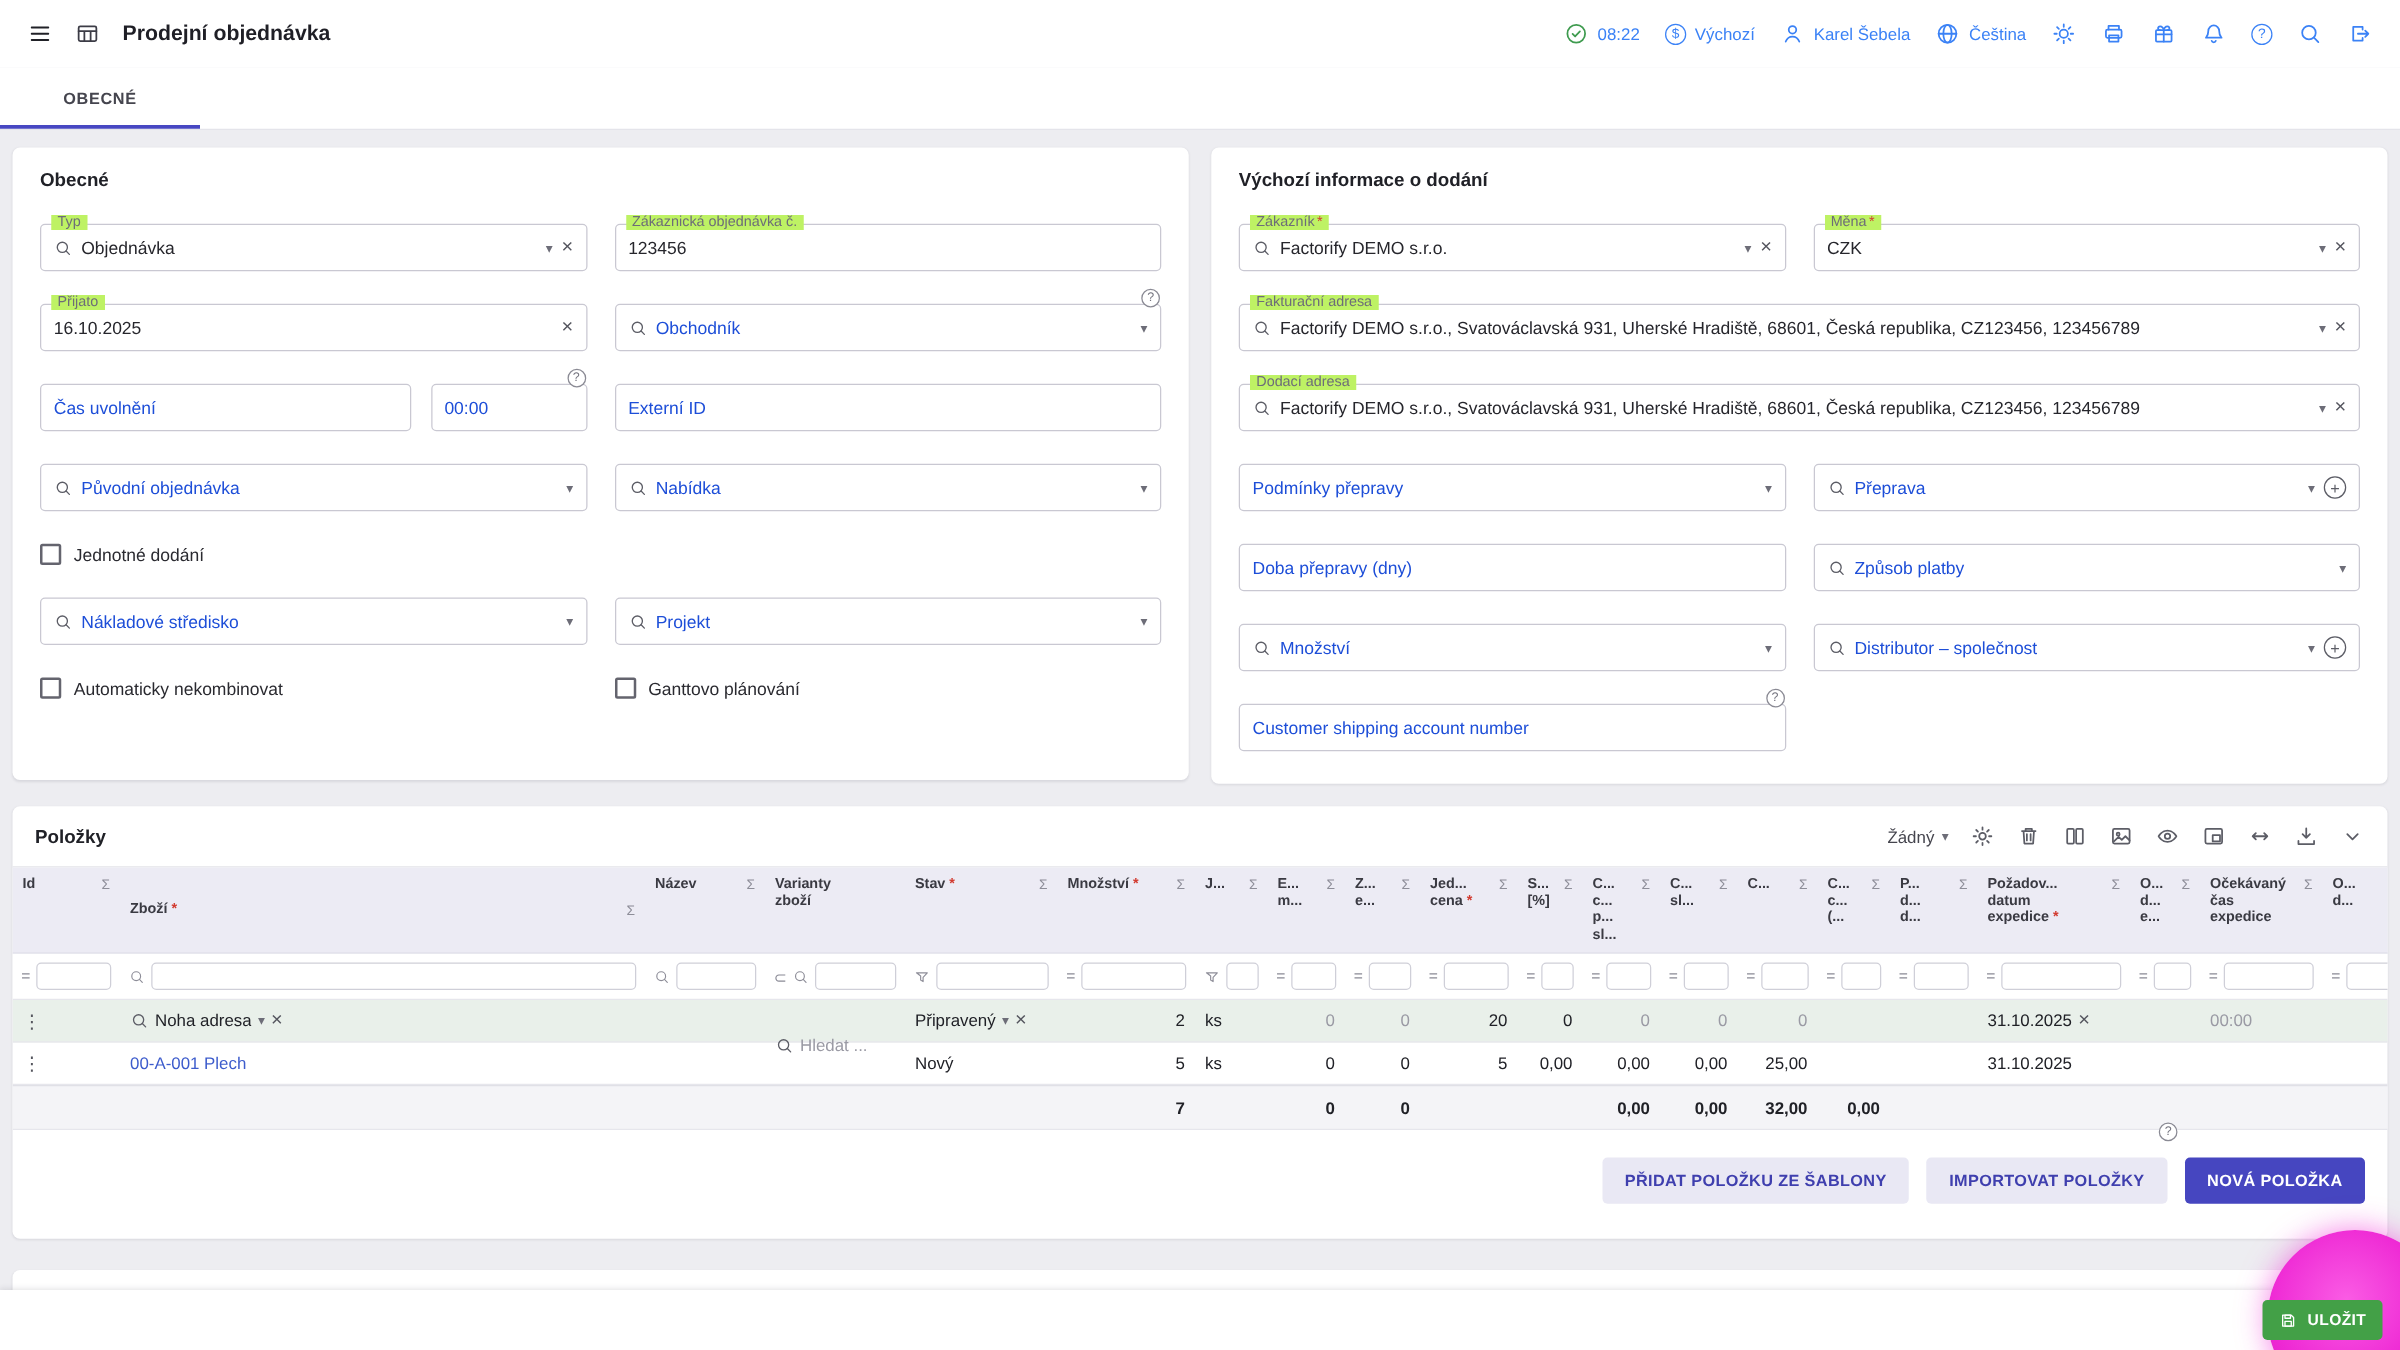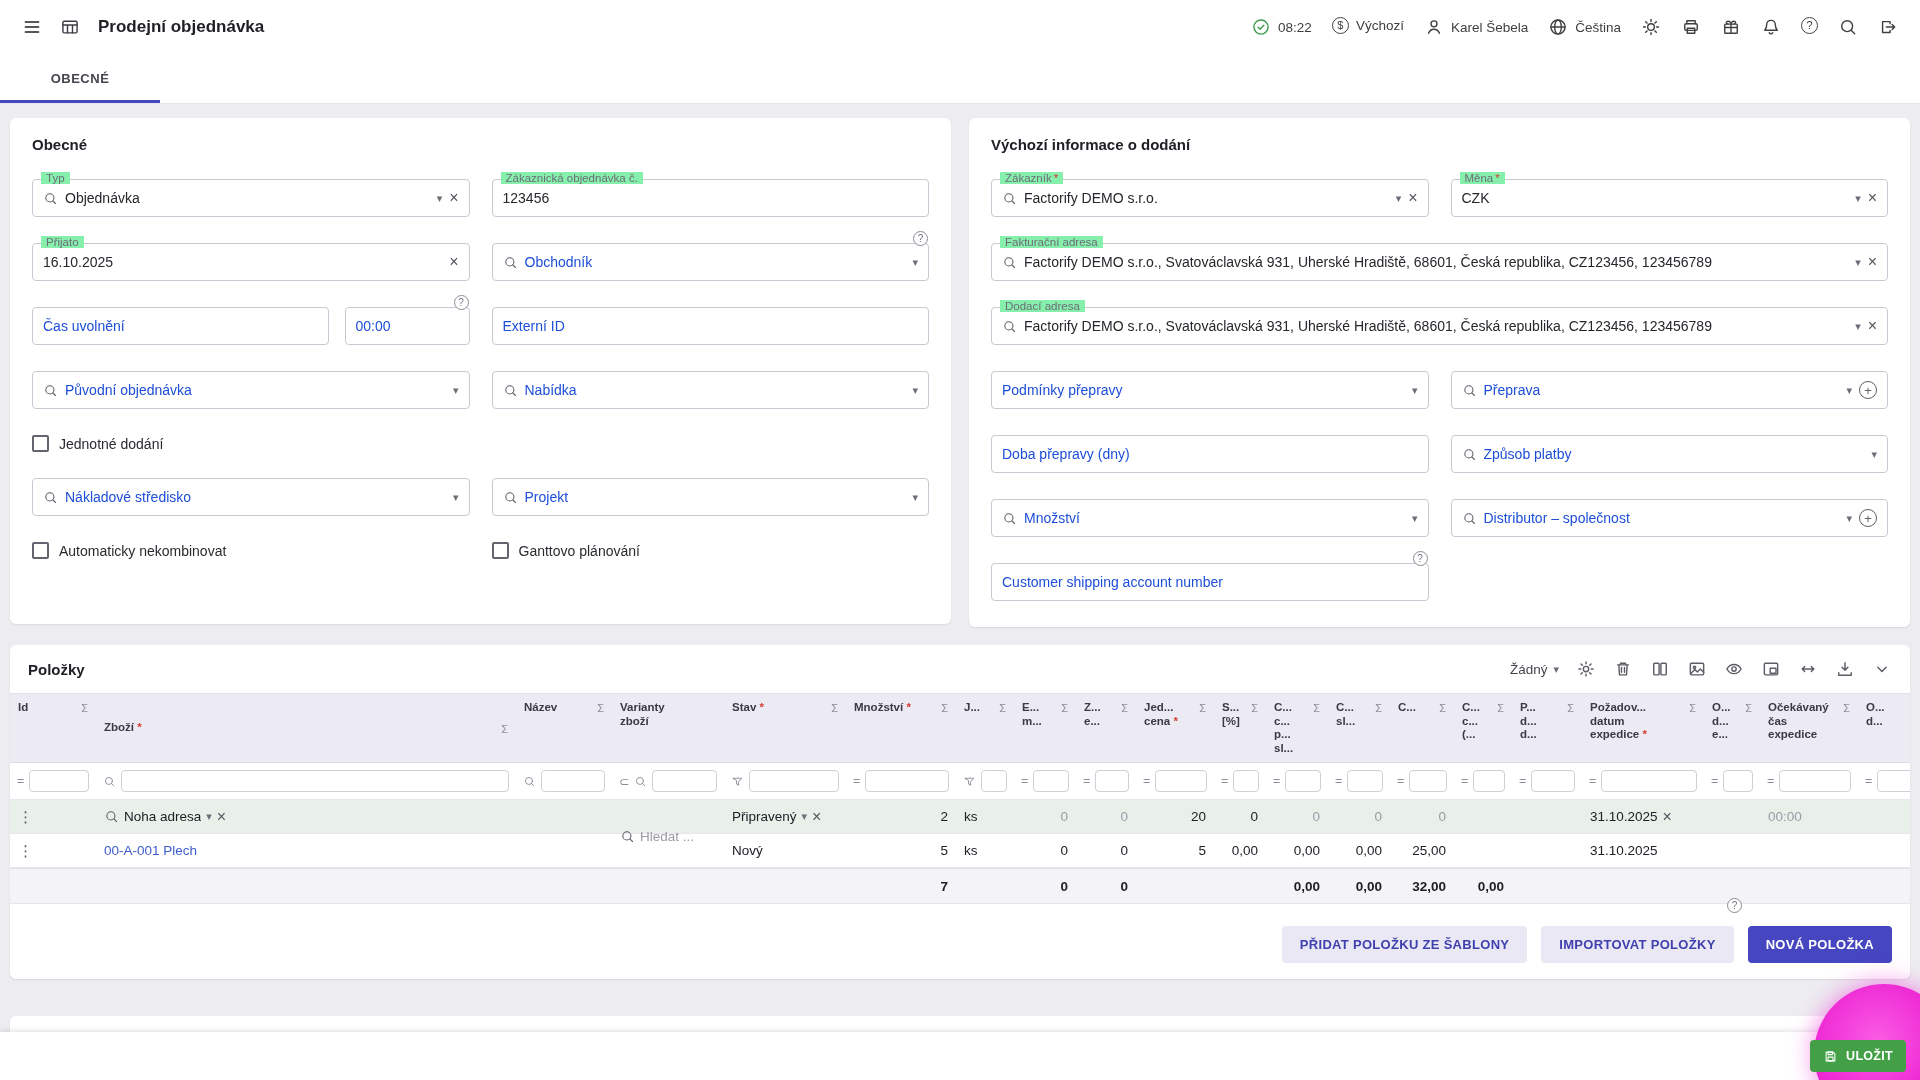--- a/index.html
+++ b/index.html
@@ -3,21 +3,21 @@
 <meta charset="utf-8">
 <style>
   *{box-sizing:border-box;margin:0;padding:0}
   body{background:#ededf1;font-family:"Liberation Sans",sans-serif}
   .app{position:relative;width:1920px;height:1080px;background:#ededf1;overflow:hidden;color:#202127}
 
   
   .topbar{position:absolute;top:0;left:0;right:0;height:54px;background:#fff;display:flex;align-items:center;padding:0 22px;z-index:30}
   .topbar .left{display:flex;align-items:center;gap:18px}
   .page-title{font-size:17px;font-weight:bold;color:#1f1f26}
-  .topbar .right{margin-left:auto;display:flex;align-items:flex-start;gap:20px;color:#404040;font-size:13.5px}
+  .topbar .right{margin-left:auto;display:flex;align-items:center;gap:20px;color:#3b82f6;font-size:13.5px}
   .tb-item{display:flex;align-items:center;gap:7px;cursor:pointer}
   .svgi{fill:none;stroke:currentColor;stroke-width:1.7;stroke-linecap:round;stroke-linejoin:round}
   .ic{width:20px;height:20px}
   .green{color:#3f9b4f}
   .circ{display:inline-flex;width:17px;height:17px;border:1.5px solid currentColor;border-radius:50%;align-items:center;justify-content:center;font-size:11px;line-height:1}
 
   
   .tabbar{position:absolute;top:54px;left:0;right:0;height:50px;background:#fff;border-bottom:1px solid #e4e4ea;display:flex;z-index:29}
   .tab{width:160px;display:flex;align-items:center;justify-content:center;font-size:13px;font-weight:bold;color:#45454e;letter-spacing:.5px;position:relative;cursor:pointer}
   .tab.active::after{content:"";position:absolute;bottom:0;left:0;right:0;height:3px;background:#4747c2}
@@ -31,34 +31,34 @@
   .panel.delivery{min-height:494px}
   .panel-title{font-size:15px;font-weight:bold;margin-bottom:26px}
   .grid2{display:grid;grid-template-columns:1fr 1fr;column-gap:22px;row-gap:26px;align-items:center}
   .span2{grid-column:1/3}
   .duo{display:flex;gap:16px}
   .duo .field:first-child{flex:1}
   .duo .field.time{width:125px}
 
   
   .field{position:relative;height:38px;border:1px solid #c9c8d2;border-radius:4px;background:#fff;display:flex;align-items:center;gap:7px;padding:0 10px;font-size:14px;color:#26262c;cursor:text}
-  .flabel{position:absolute;top:-8px;left:8px;background:#86efac;padding:0 5px;font-size:11.5px;color:#6d6d78;display:flex;gap:2px;white-space:nowrap}
+  .flabel{position:absolute;top:-8px;left:8px;background:#bef264;padding:0 5px;font-size:11.5px;color:#6d6d78;display:flex;gap:2px;white-space:nowrap}
   .req{color:#d23b30}
   .fvalue{flex:1;white-space:nowrap;overflow:hidden;text-overflow:ellipsis}
   .fvalue.ph{color:#1d4ed8}
   .chev{color:#6d6d78;font-size:11px;cursor:pointer}
   .clear{color:#54555e;font-size:16px;cursor:pointer;line-height:1}
   .ics{width:15px;height:15px;color:#5c5d66;flex:none}
   .plusc{display:inline-flex;width:18px;height:18px;border:1.6px solid #5c5d66;border-radius:50%;color:#5c5d66;align-items:center;justify-content:center;font-size:13px;cursor:pointer;flex:none}
   .help{position:absolute;top:-13px;right:0;width:15px;height:15px;border:1.3px solid #8a8a94;border-radius:50%;color:#73737e;font-size:10px;display:flex;align-items:center;justify-content:center;background:#fff;cursor:pointer}
   .check{display:flex;align-items:center;gap:10px;font-size:14px;color:#2a2a30;cursor:pointer}
   .box{width:17px;height:17px;border:2px solid #64646e;border-radius:2px;flex:none}
 
   
-  .panel.items{margin-top:18px;padding:14px 0 16px}
+  .panel.items{margin-top:18px;padding:14px 0 28px}
   .items-head{display:flex;align-items:center;padding:0 18px 14px}
   .items-title{font-size:15px;font-weight:bold}
   .items-tools{margin-left:auto;display:flex;align-items:center;gap:17px;color:#5c5d66}
   .group-by{display:flex;align-items:center;gap:6px;font-size:13.5px;color:#45454e;cursor:pointer}
   .tool{cursor:pointer;display:flex;align-items:center}
 
   .table-wrap{overflow:hidden;border-top:1px solid #e3e3e9}
   .tr{display:flex;border-bottom:1px solid #e6e6ec;align-items:stretch;width:1946px}
   .thead{background:#ecebf4;border-bottom:1px solid #dcdce6}
   .th{padding:7px 8px;font-size:11.5px;font-weight:bold;color:#3a3a42;display:flex;align-items:flex-start;gap:4px;flex:none;min-height:62px}

